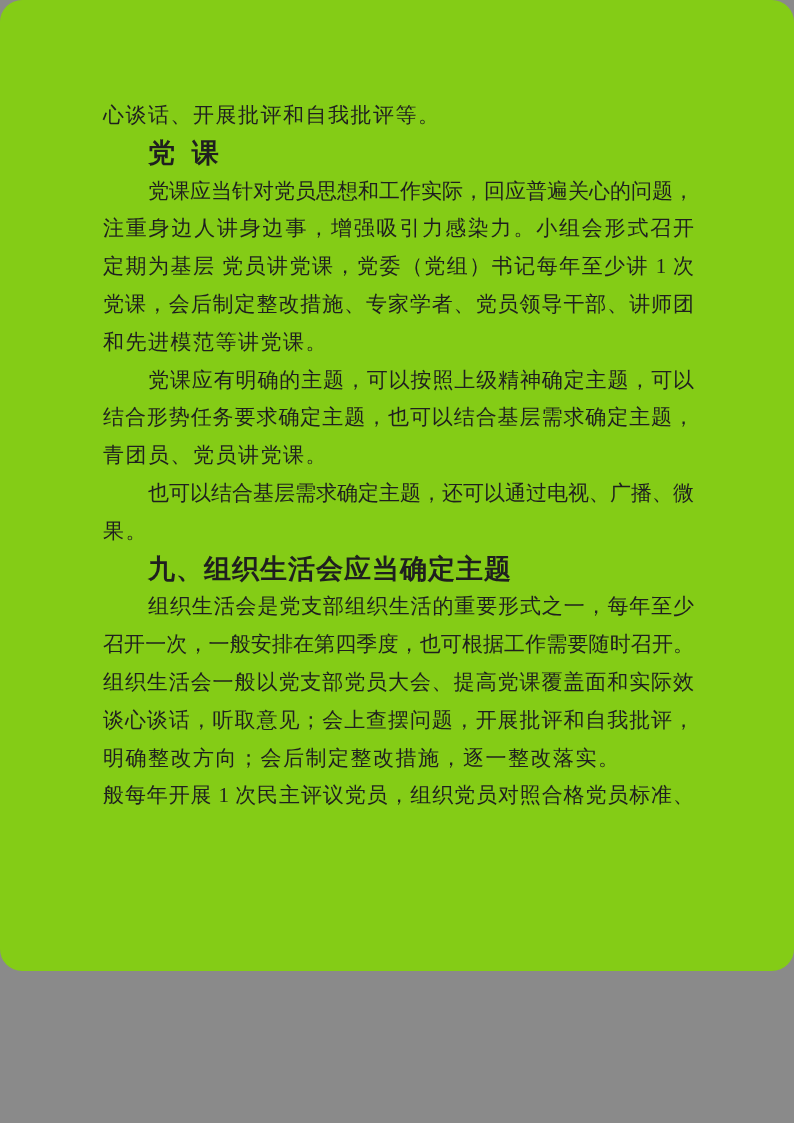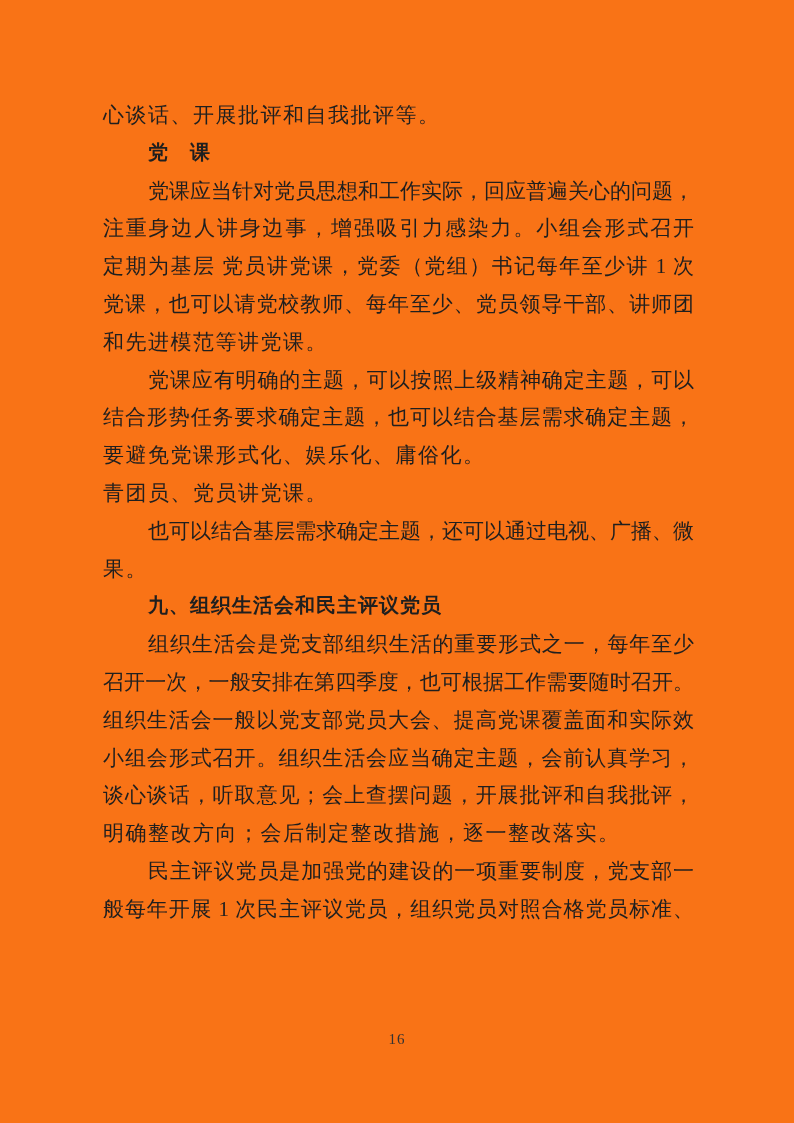--- a/index.html
+++ b/index.html
@@ -3,26 +3,27 @@
 <meta charset="utf-8">
 <style>
   html, body {
     margin: 0;
     padding: 0;
     background: #8a8a8a;
   }
   .page {
     position: relative;
     width: 794px;
-    height: 1123px;
+    height: 971px;
     margin: 0 auto;
-    background: #f97316;
+    background: #84cc16;
     overflow: hidden;
     color: #1f1f1f;
     font-family: "Liberation Serif", "DejaVu Serif", serif;
+    border-radius: 22px;
   }
   .content {
     position: absolute;
     left: 103px;
     top: 97px;
     width: 591px;
   }
   .ln {
     height: 37.8px;
     line-height: 37.8px;
@@ -37,23 +38,23 @@
     white-space: normal;
     text-align: justify;
     text-align-last: justify;
   }
   
   .ind {
     text-indent: 45px;
   }
   
   .head {
-    font-family: Liberation Mono, monospace;
+    font-family: Liberation Serif, serif;
     font-weight: 700;
-    font-size: 20px;
+    font-size: 27px;
     letter-spacing: 1px;
     word-spacing: 8px;
   }
   .pageno {
     position: absolute;
     top: 1031px;
     left: 0;
     width: 100%;
     text-align: center;
     font-size: 15px;
@@ -64,32 +65,29 @@
 </head>
 <body>
 
 <div class="page">
   <div class="content">
     <div class="ln">心谈话、开展批评和自我批评等。</div>
     <div class="ln ind head">党 课</div>
     <div class="ln ind jst">党课应当针对党员思想和工作实际，回应普遍关心的问题，</div>
     <div class="ln jst">注重身边人讲身边事，增强吸引力感染力。小组会形式召开</div>
     <div class="ln jst">定期为基层 党员讲党课，党委（党组）书记每年至少讲 1 次</div>
-    <div class="ln jst">党课，也可以请党校教师、每年至少、党员领导干部、讲师团</div>
+    <div class="ln jst">党课，会后制定整改措施、专家学者、党员领导干部、讲师团</div>
     <div class="ln">和先进模范等讲党课。</div>
     <div class="ln ind jst">党课应有明确的主题，可以按照上级精神确定主题，可以</div>
     <div class="ln jst">结合形势任务要求确定主题，也可以结合基层需求确定主题，</div>
-    <div class="ln">要避免党课形式化、娱乐化、庸俗化。</div>
     <div class="ln">青团员、党员讲党课。</div>
     <div class="ln ind jst">也可以结合基层需求确定主题，还可以通过电视、广播、微</div>
     <div class="ln">果。</div>
-    <div class="ln ind head">九、组织生活会和民主评议党员</div>
+    <div class="ln ind head">九、组织生活会应当确定主题</div>
     <div class="ln ind jst">组织生活会是党支部组织生活的重要形式之一，每年至少</div>
     <div class="ln jst">召开一次，一般安排在第四季度，也可根据工作需要随时召开。</div>
     <div class="ln jst">组织生活会一般以党支部党员大会、提高党课覆盖面和实际效</div>
-    <div class="ln jst">小组会形式召开。组织生活会应当确定主题，会前认真学习，</div>
     <div class="ln jst">谈心谈话，听取意见；会上查摆问题，开展批评和自我批评，</div>
     <div class="ln">明确整改方向；会后制定整改措施，逐一整改落实。</div>
-    <div class="ln ind jst">民主评议党员是加强党的建设的一项重要制度，党支部一</div>
     <div class="ln jst">般每年开展 1 次民主评议党员，组织党员对照合格党员标准、</div>
   </div>
   <div class="pageno">16</div>
 </div>
 
 </body></html>

